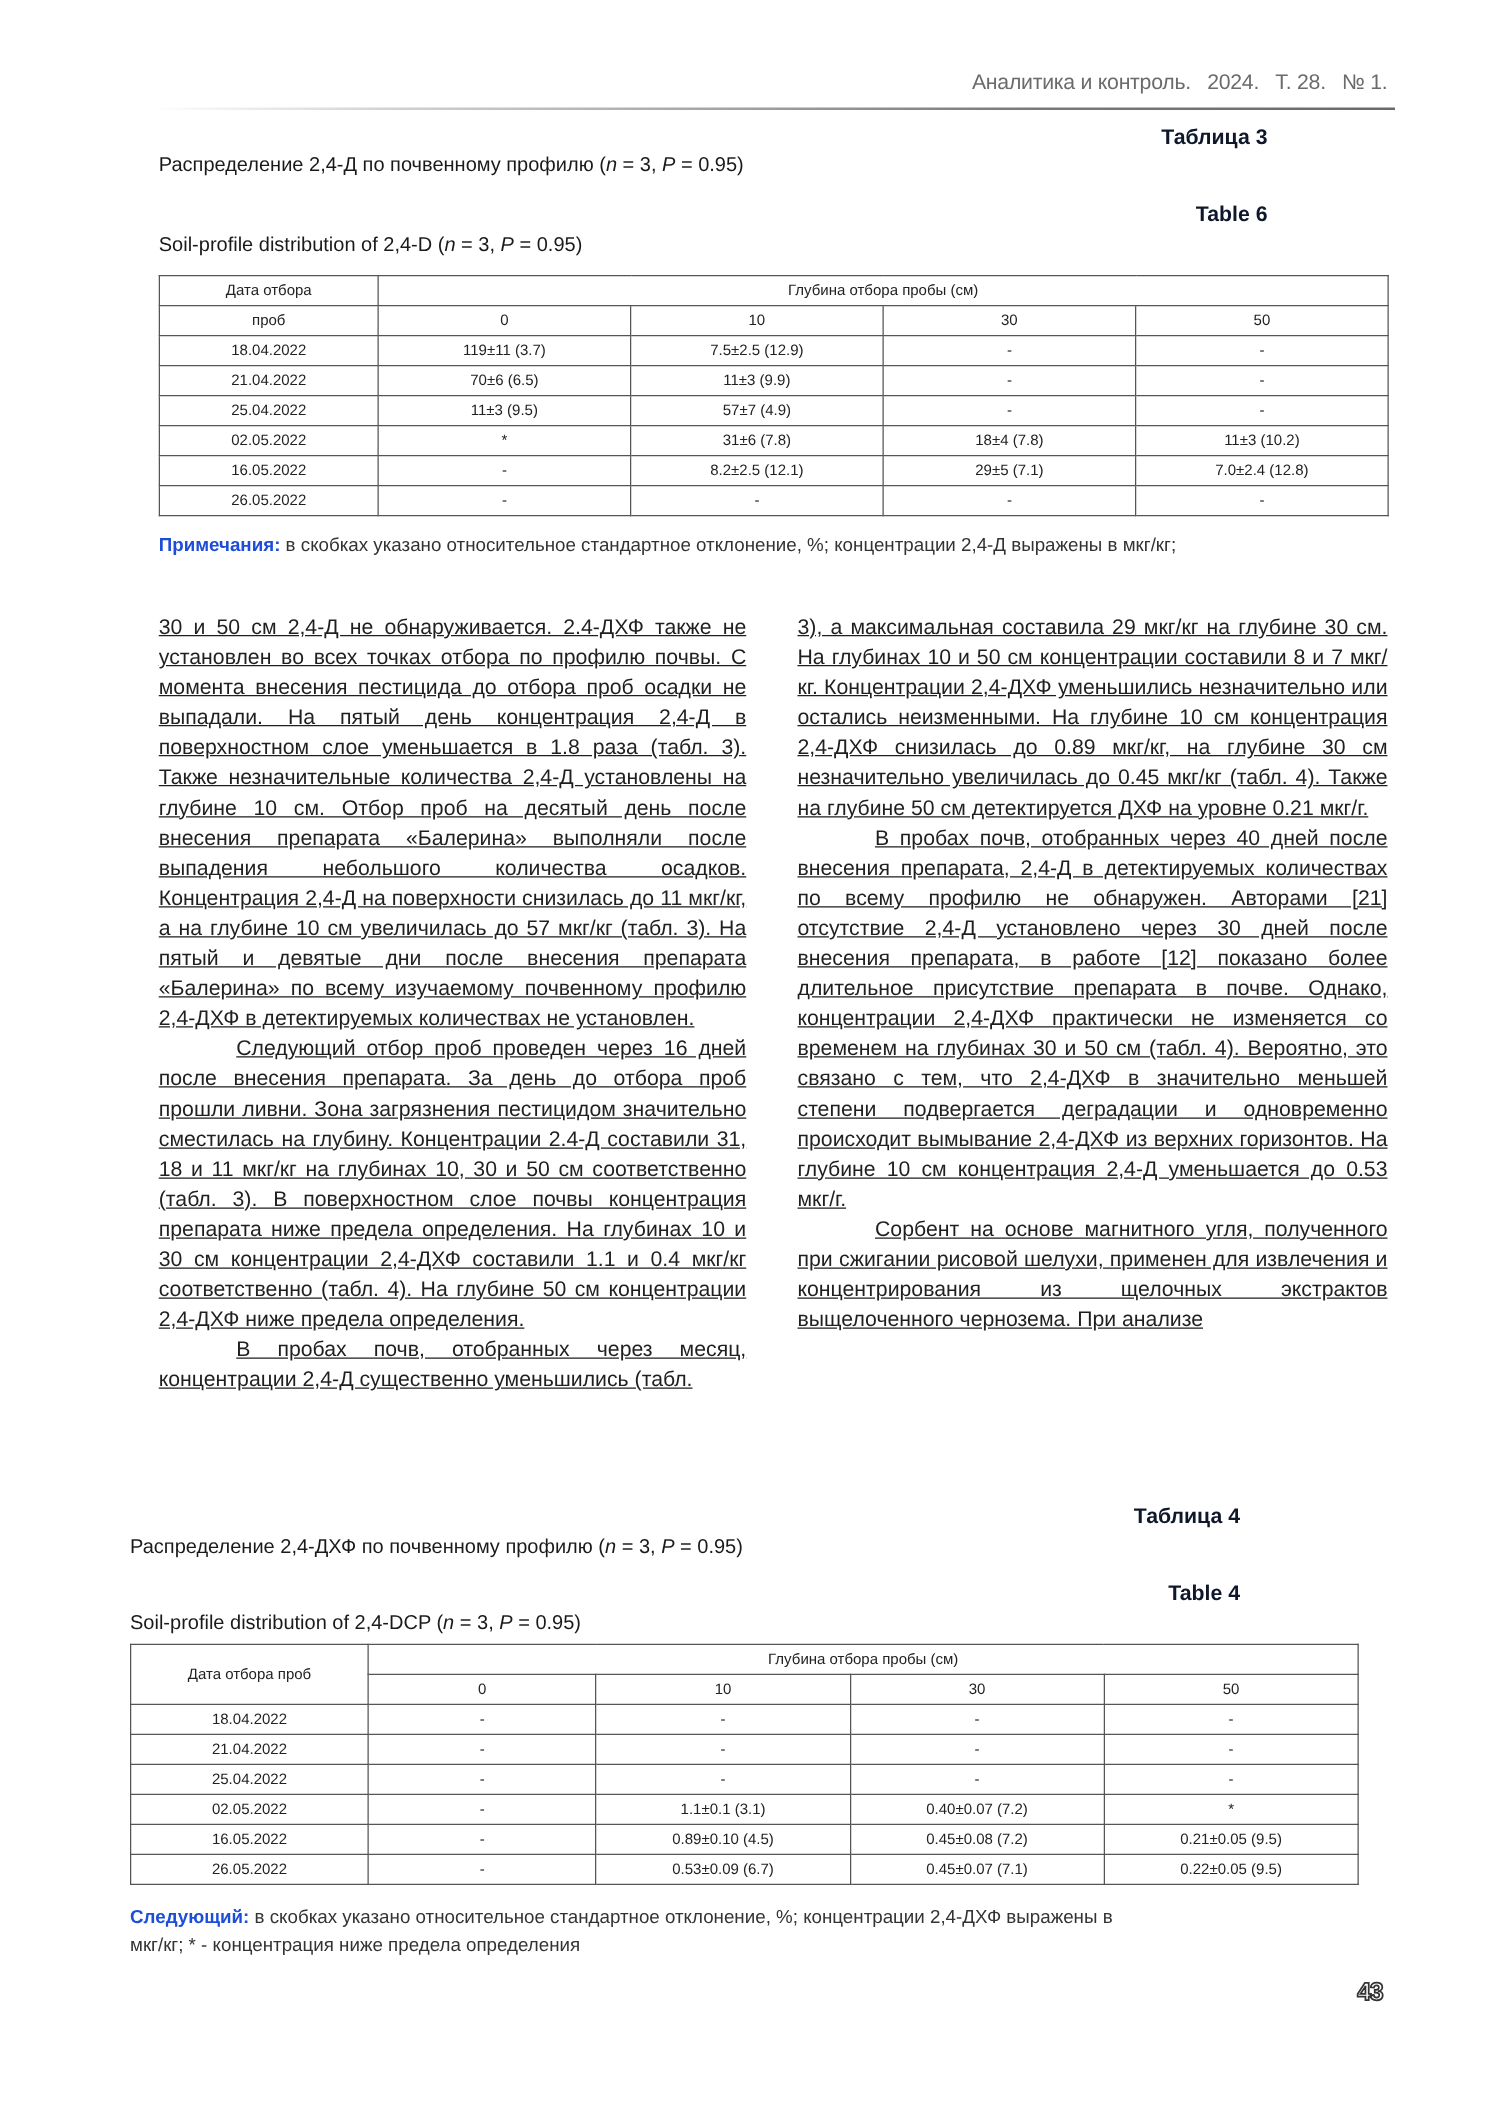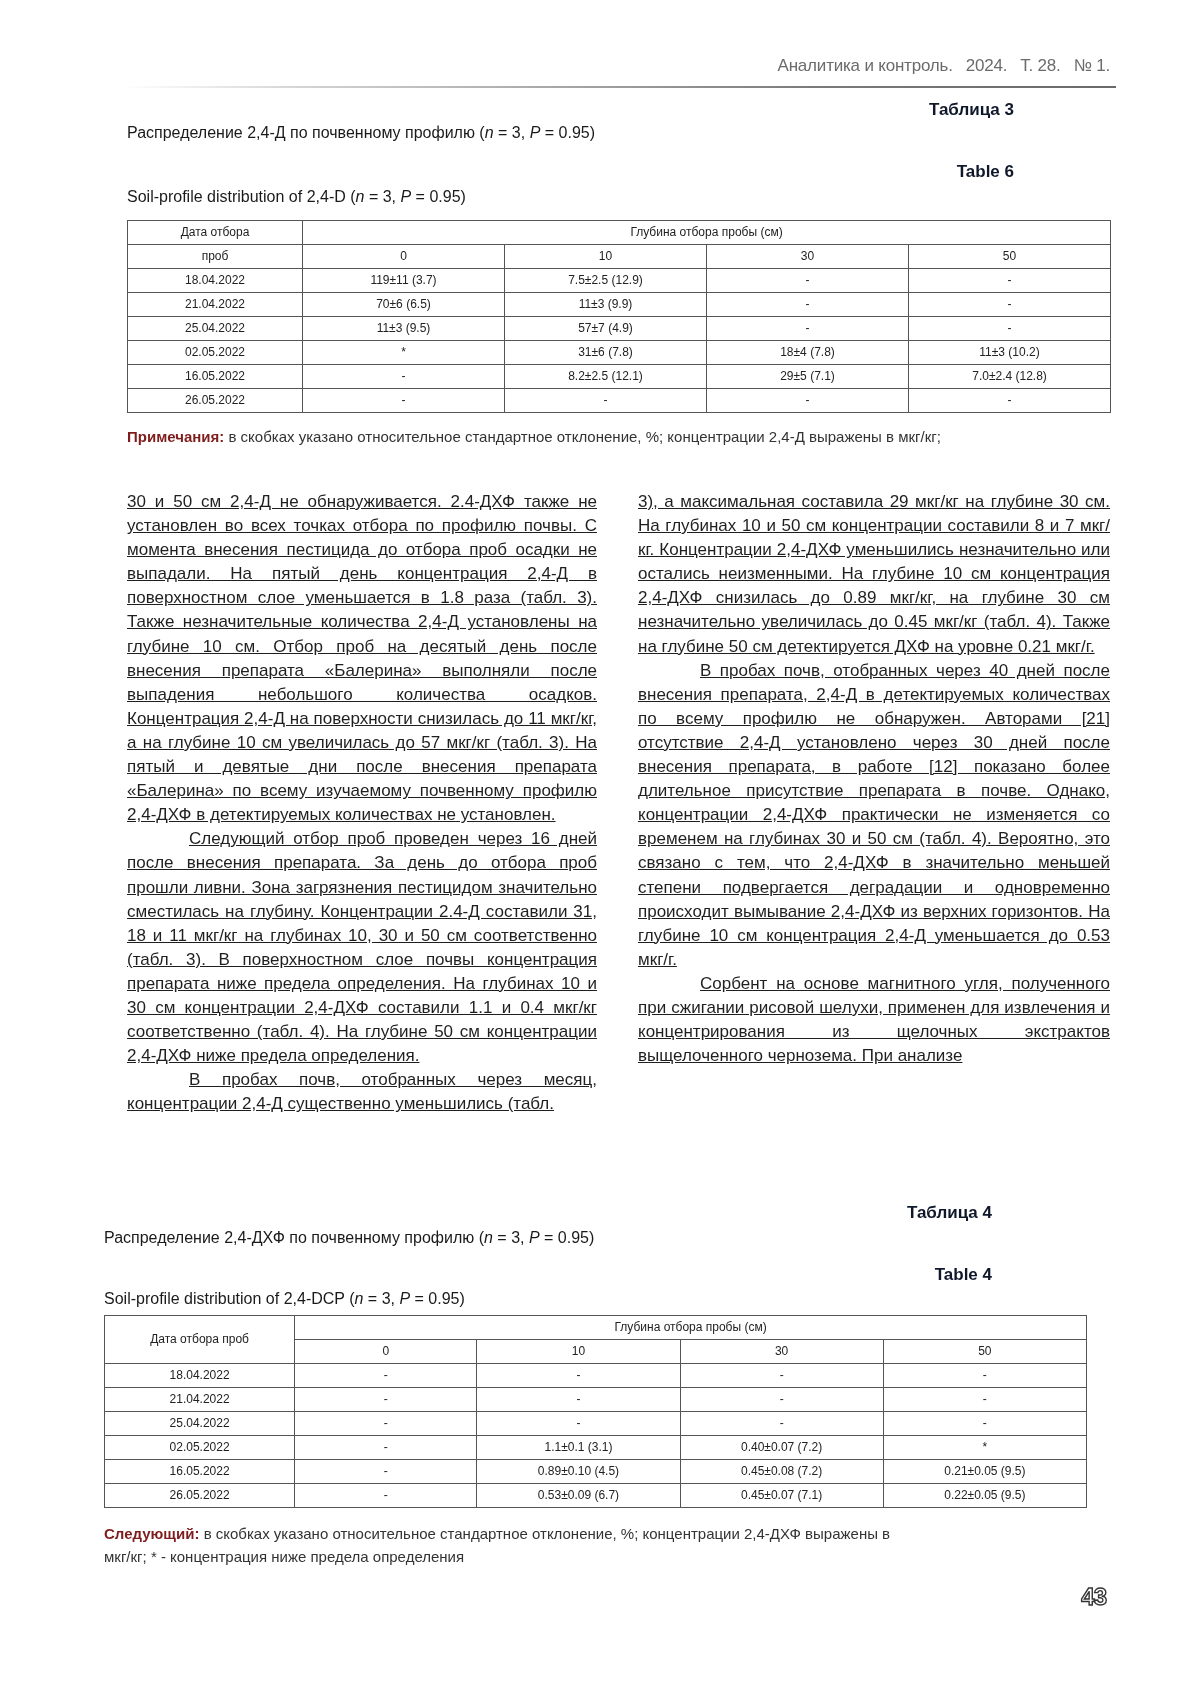--- a/index.html
+++ b/index.html
@@ -12,28 +12,28 @@
 
   .tcap { position: absolute; font-family: "Liberation Sans", sans-serif; }
   .tlabel { font-weight: bold; font-size: 17px; color: #0f172a; }
   .ttitle { font-size: 16px; color: #1a1a1a; }
   .ttitle i { font-style: italic; }
 
   table.data { position: absolute; border-collapse: collapse; font-family: "Liberation Sans", sans-serif; font-size: 12px; color: #222; table-layout: fixed; }
   table.data td, table.data th { border: 1.5px solid #555; text-align: center; font-weight: normal; padding: 0; height: 23px; line-height: 23px; white-space: nowrap; }
 
   .note { position: absolute; font-family: "Liberation Sans", sans-serif; font-size: 15px; color: #333; line-height: 23px; }
-  .note b { color: #7f1d1d; }
+  .note b { color: #1d4ed8; }
 
   .col { position: absolute; font-family: "Liberation Sans", sans-serif; font-size: 17px; line-height: 24.1px; color: #1f1f1f; text-align: justify; text-decoration: underline; }
   .col p { margin: 0; }
   .col p.indent { text-indent: 62px; }
   .section-title { font-family: "Liberation Sans", sans-serif; font-weight: bold; font-size: 20px; color: #1a1a1a; margin: 22px 0 16px 0; letter-spacing: -0.3px; }
 
-  .page-num { position: absolute; right: 94px; top: 1583px; font-family: "Liberation Sans", sans-serif; font-size: 24px; font-weight: bold; color: #ffffff; -webkit-text-stroke: 1.4px #333; letter-spacing: -1px; }
+  .page-num { position: absolute; right: 94px; top: 1583px; font-family: "Liberation Sans", sans-serif; font-size: 20px; font-weight: bold; color: #ffffff; -webkit-text-stroke: 1.4px #333; letter-spacing: -1px; }
 </style>
 </head>
 <body>
 
 <div class="header">
   <div class="header-text">
     <span>Аналитика и контроль.</span><span>2024.</span><span>Т. 28.</span><span>№ 1.</span>
   </div>
   <div class="header-rule"></div>
 </div>

